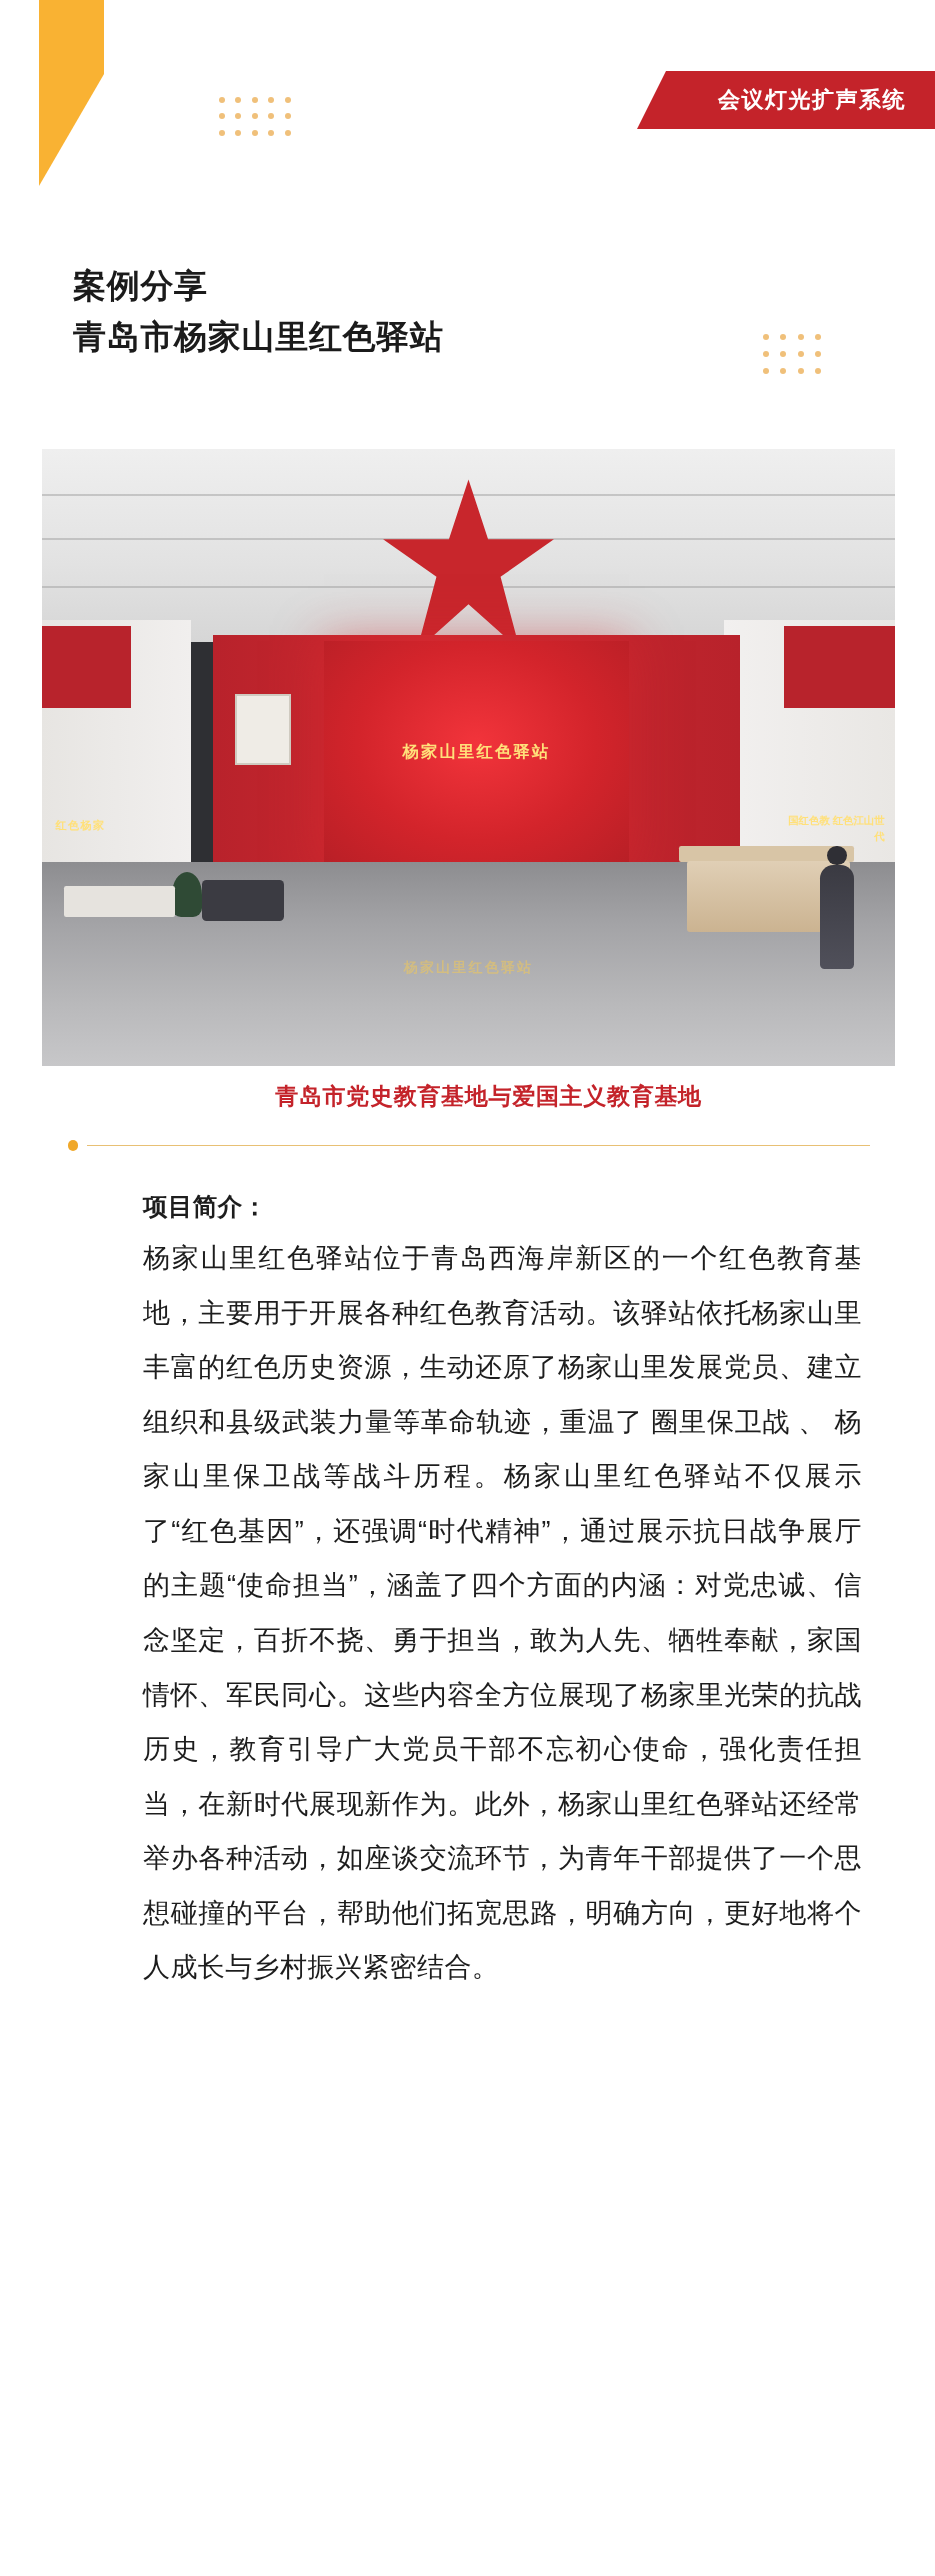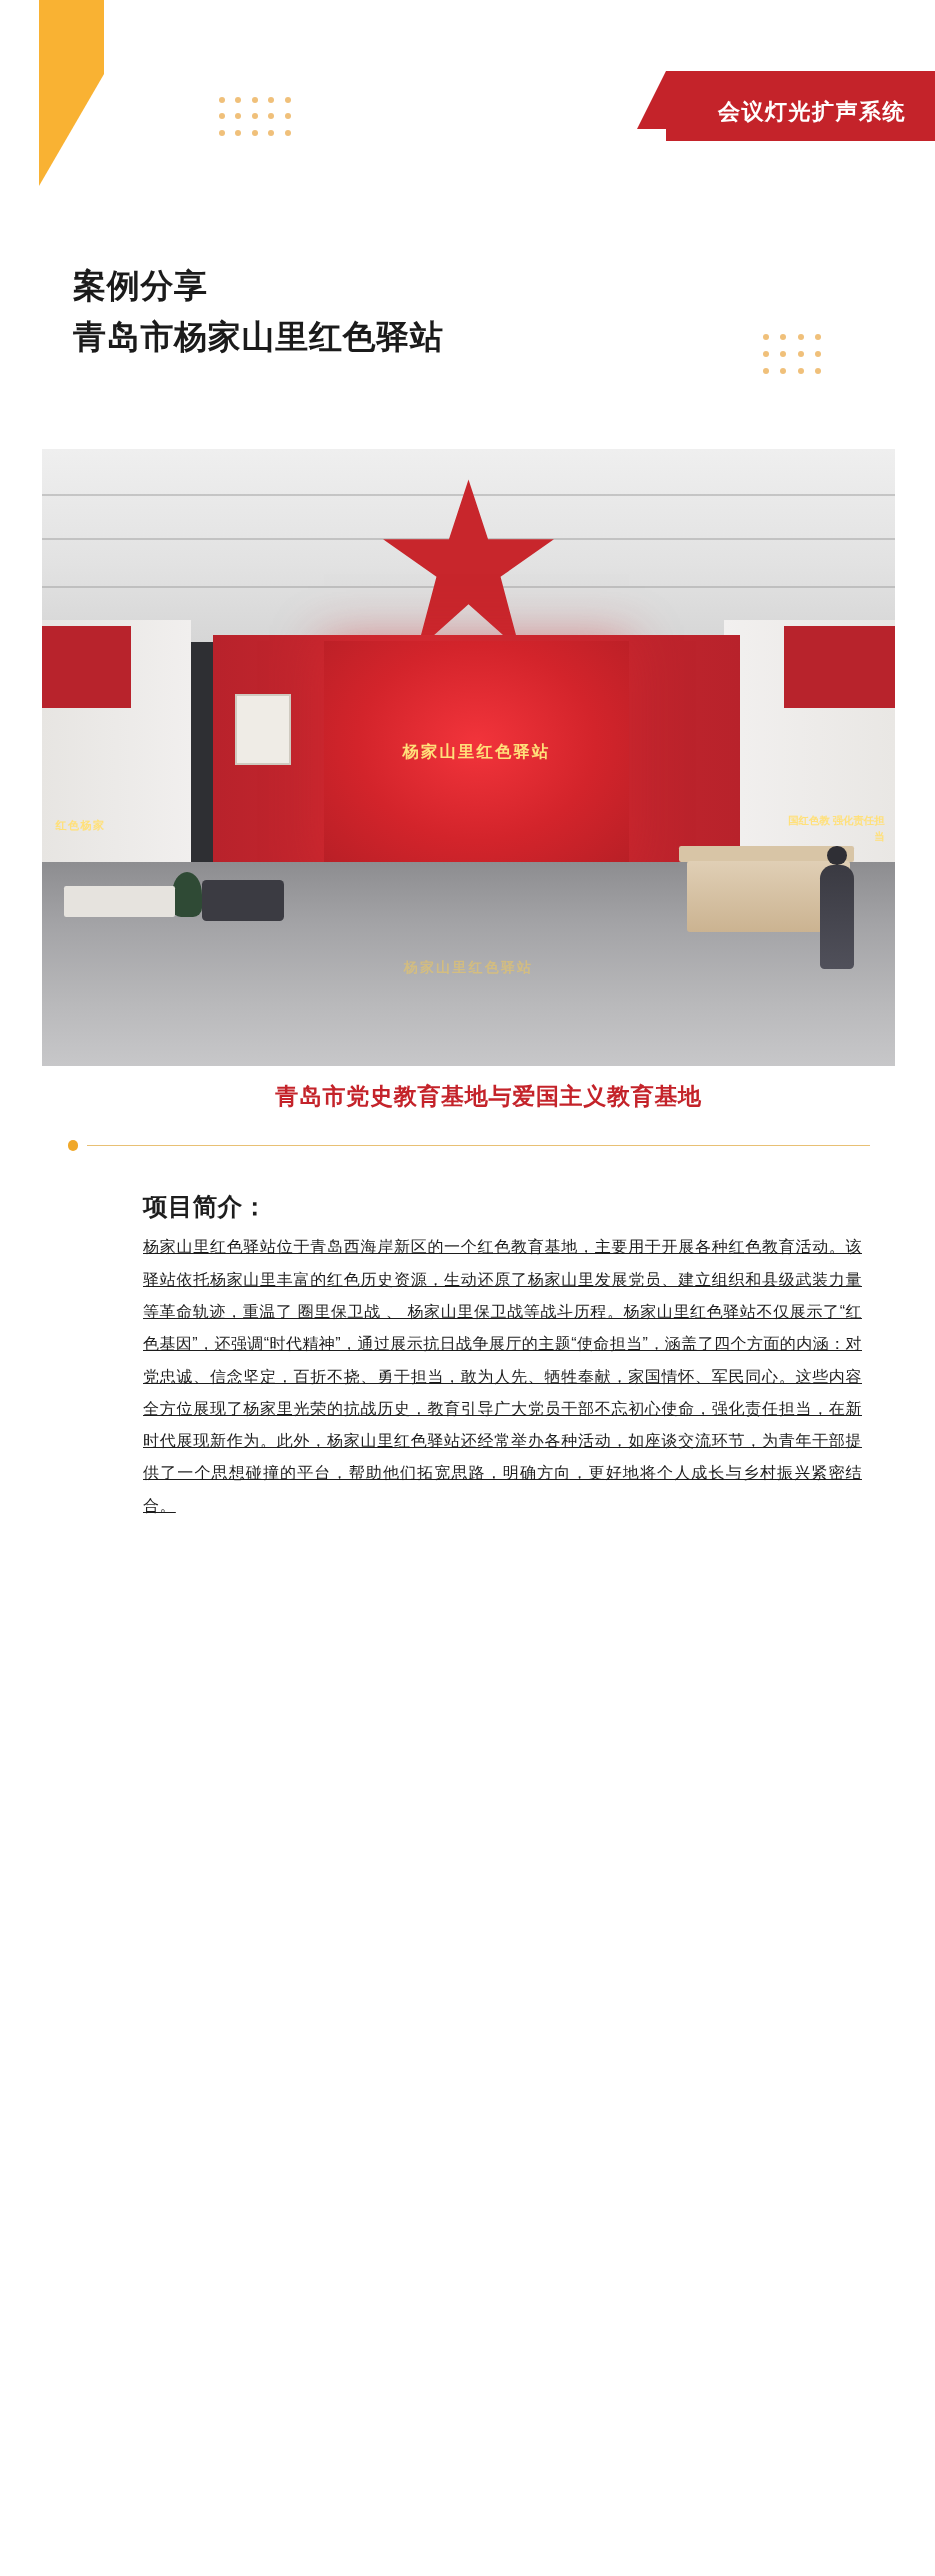--- a/index.html
+++ b/index.html
@@ -71,21 +71,21 @@
     top: 71px;
     right: 0;
     height: 58px;
     background: #c4232a;
     color: #fff;
     font-size: 22px;
     font-weight: bold;
     letter-spacing: 1.5px;
     display: flex;
     align-items: center;
-    padding: 12px 30px 0 52px;
+    padding: 0 30px 0 52px;
   }
   .hdr-tag::before {
     content: "";
     position: absolute;
     top: 0;
     left: -29px;
     width: 0;
     height: 0;
     border-bottom: 58px solid #c4232a;
     border-left: 29px solid transparent;
@@ -347,26 +347,25 @@
     border-radius: 50%;
     background: #f0a82a;
   }
 
   
   .body-wrap {
     margin: 31px 0 0 0;
     padding: 0 74px 0 143px;
   }
   .body-p {
-    font-size: 16px;
+    font-size: 27px;
     line-height: 2.02;
     color: #1d1d1d;
     letter-spacing: 0.4px;
     text-align: justify;
-    text-decoration: underline;
   }
   .body-lead {
     font-size: 24.5px;
     line-height: 2.02;
     color: #1d1d1d;
     letter-spacing: 0.4px;
     font-weight: bold;
   }
 </style>
 </head>
@@ -426,21 +425,21 @@
     <div class="ph-ceil-line" style="top:137px"></div>
   </div>
   <div class="ph-star"></div>
   <div class="ph-wall-l"></div>
   <div class="ph-wall-r"></div>
   <div class="ph-redwall-l">
     <div class="ph-sidetext-l">红色杨家</div>
   </div>
   <div class="ph-redwall-r">
     <div class="ph-sidetext-r">国红色教
-强化责任担当</div>
+红色江山世代</div>
   </div>
   <div class="ph-redpanel"></div>
   <div class="ph-screen">
     <div class="ph-screen-text">杨家山里红色驿站</div>
   </div>
   <div class="ph-frame"></div>
   <div class="ph-floor">
     <div class="ph-floor-reflect">杨家山里红色驿站</div>
   </div>
   <div class="ph-desk-top"></div>

